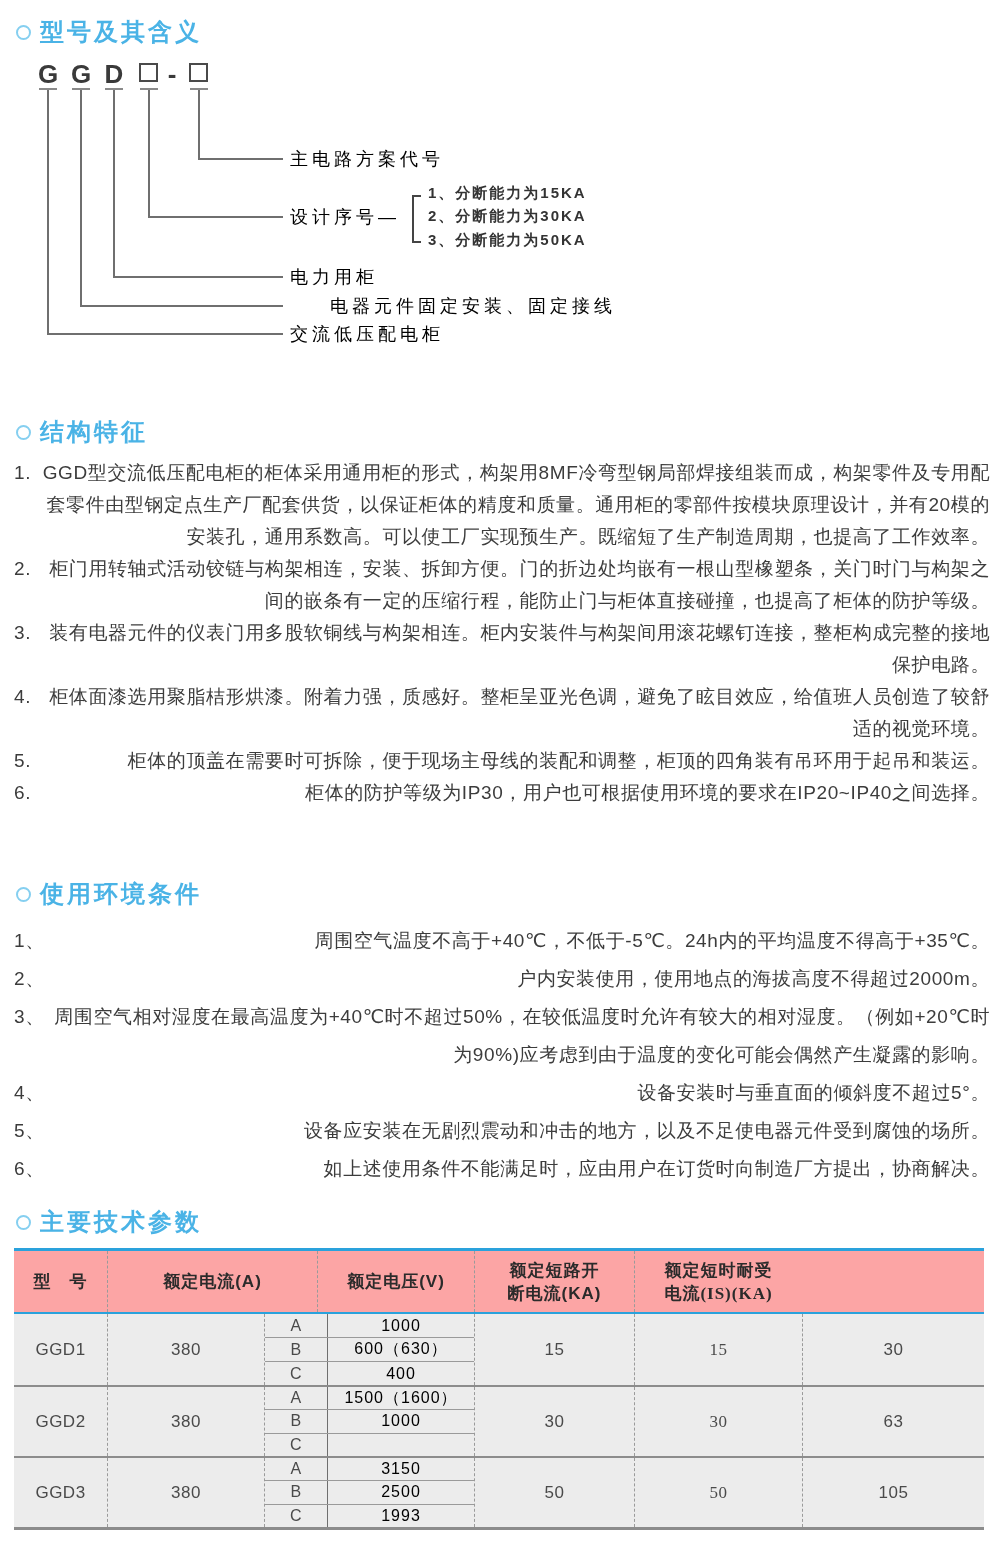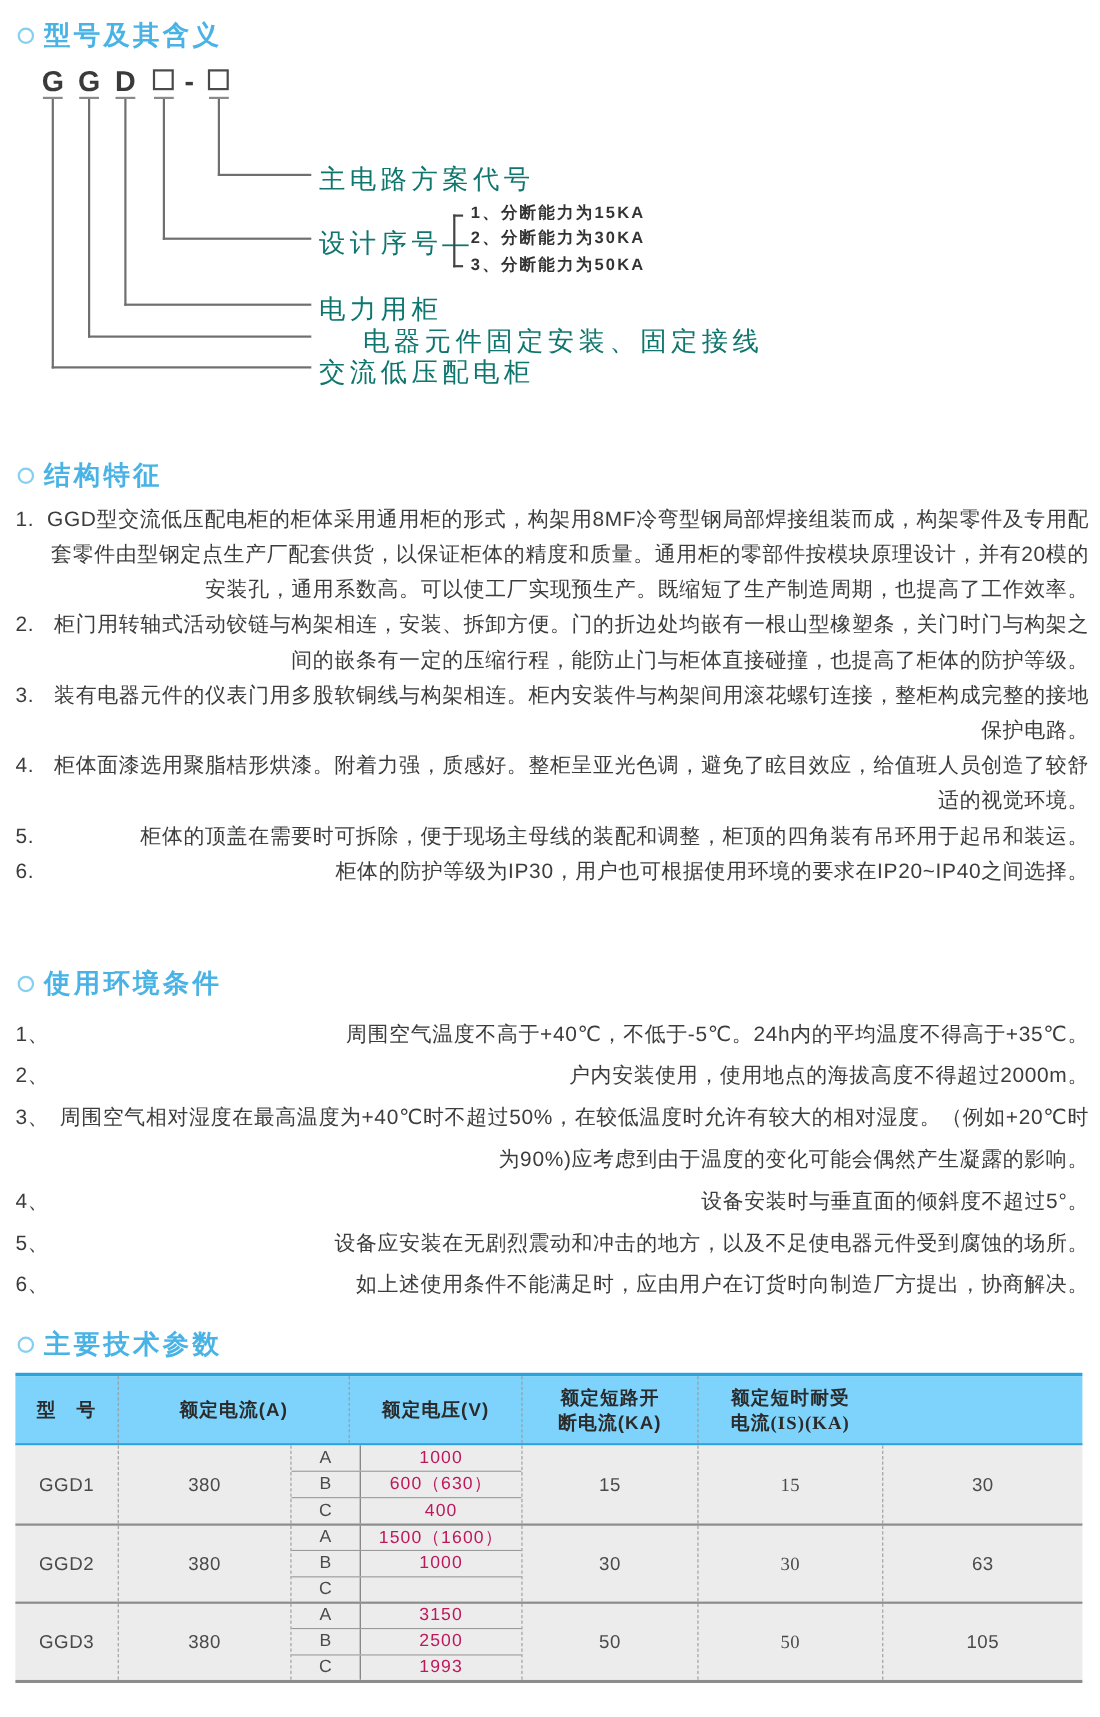--- a/index.html
+++ b/index.html
@@ -33,21 +33,21 @@
   }
   .dbox {
     position:absolute; top:8px; width:19px; height:19px;
     border:2px solid #4a4a4a; background:#fff;
   }
   .tick { position:absolute; height:2px; background:#8a8a8a; }
   .vline { position:absolute; width:2px; background:#6f6f6f; }
   .hline { position:absolute; height:2px; background:#6f6f6f; }
   .dlabel {
     position:absolute; left:290px;
-    font-size:24px; color:#0f766e; letter-spacing:4px; white-space:nowrap;
+    font-size:18px; color:#000000; letter-spacing:4px; white-space:nowrap;
   }
   .dopt {
     position:absolute; left:428px;
     font-size:15px; font-weight:600; color:#333;
     letter-spacing:2px; white-space:nowrap;
   }
   .bracket {
     position:absolute; left:412px; width:9px;
     border-left:2px solid #444;
     border-top:2px solid #444;
@@ -62,21 +62,21 @@
   .s-list .num { width:20px; }
   .e-list .num { width:34px; }
   .titem .txt { flex:1;text-align:right; }
   
   .ptable {
     position:absolute; left:14px; top:1248px; width:970px;
     border-top:3px solid #2aa2dc;
     border-bottom:3px solid #8c8c8c;
   }
   .pt-header {
-    display:flex; height:63px; background:#7dd3fc;
+    display:flex; height:63px; background:#fca5a5;
     border-bottom:2px solid #2aa2dc;
   }
   .hcell {
     display:flex; flex-direction:column; justify-content:center; align-items:center;
     font-size:17px; line-height:23px; color:#2b2b2b;
     font-weight:bold; letter-spacing:1px; text-align:center;
   }
   .cell, .hcell { flex:none; }
   .w1{width:93px;} .w2{width:157px;} .w3{width:210px;}
   .w4{width:160px;} .w5{width:168px;font-family:Liberation Serif, serif;} .w6{width:182px;}
@@ -91,21 +91,21 @@
   .cell.curr { flex-direction:column; align-items:stretch; justify-content:stretch; padding:0; }
   .crow { flex:1 1 0; display:flex; min-height:0; }
   .crow + .crow { border-top:1px solid #9a9a9a; }
   .crow .ck {
     flex:none; width:63px; border-right:1px solid #6f6f6f;
     display:flex; align-items:center; justify-content:center;
     font-size:16px; color:#4a4a4a;
   }
   .crow .cv {
     flex:1; display:flex; align-items:center; justify-content:center;
-    font-size:16px; color:#be185d; letter-spacing:1px;
+    font-size:16px; color:#000000; letter-spacing:1px;
   }
 </style>
 </head>
 <body>
 
 <div class="page">
 
   <div class="sec-heading" style="top:16px;">
     <span class="ring"></span>
     <span>型号及其含义</span>

